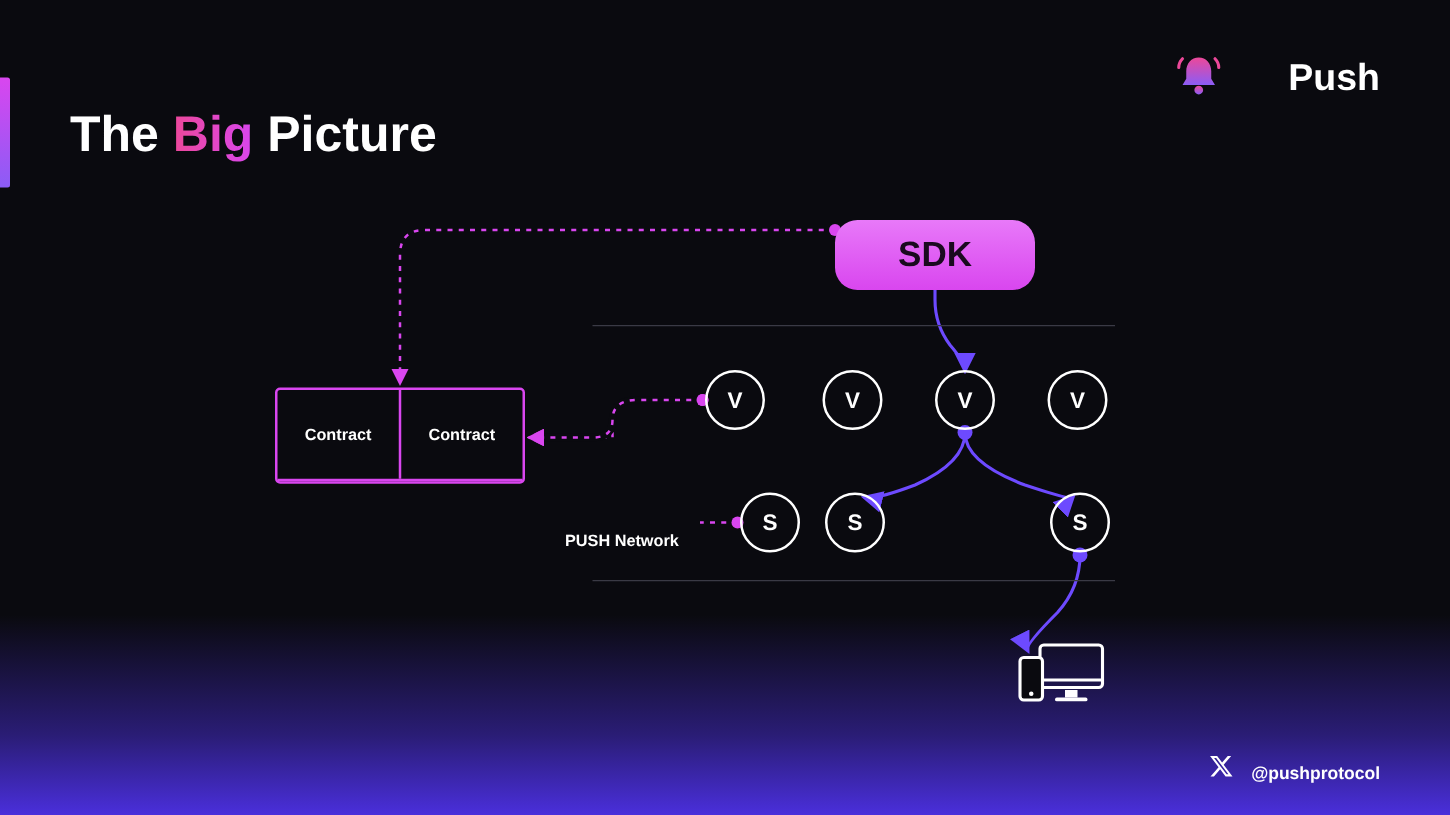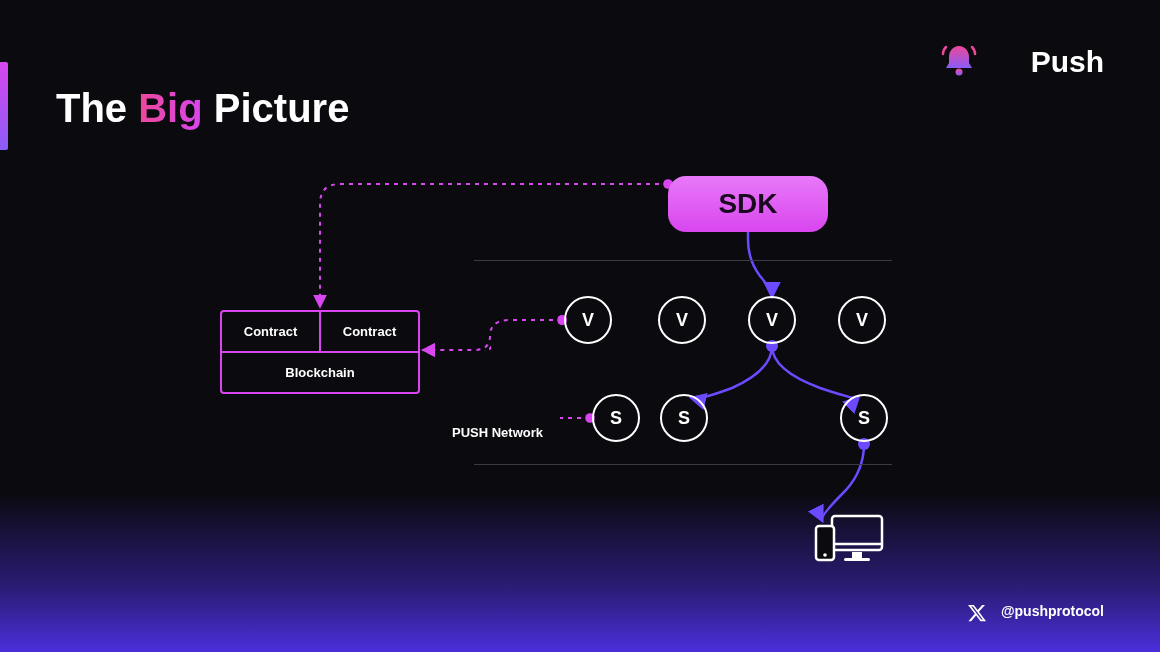--- a/index.html
+++ b/index.html
@@ -72,21 +72,21 @@
     border: 2px solid #d946ef;
     border-radius: 4px;
   }
   .contract-row {
     display: flex;
     border-bottom: 2px solid #d946ef;
   }
   .contract-cell {
     flex: 1;
     text-align: center;
-    padding: 12px 4px;
+    padding: 28px 4px;
     font-size: 13px;
     font-weight: 600;
     color: #fff;
   }
   .contract-cell:first-child {
     border-right: 2px solid #d946ef;
   }
   .blockchain-cell {
     text-align: center;
     padding: 12px 4px;
@@ -115,21 +115,21 @@
   }
   .hr-line {
     position: absolute;
     height: 1px;
     background: #3a3a45;
   }
   .footer-handle {
     position: absolute;
     right: 56px; bottom: 26px;
     display: flex;
-    align-items: flex-start;
+    align-items: flex-end;
     gap: 14px;
     color: #fff;
     font-size: 14px;
     font-weight: 700;
   }
   .devices {
     position: absolute;
     left: 814px; top: 512px;
   }
   svg.overlay {
@@ -206,21 +206,20 @@
 
 <div class="sdk-pill">
   <span>SDK</span>
 </div>
 
 <div class="contract-box">
   <div class="contract-row">
     <div class="contract-cell">Contract</div>
     <div class="contract-cell">Contract</div>
   </div>
-  <div class="blockchain-cell">Blockchain</div>
 </div>
 
 <div class="circle-node" style="left:564px; top:296px;">
     <span>V</span>
   </div>
 <div class="circle-node" style="left:658px; top:296px;">
     <span>V</span>
   </div>
 <div class="circle-node" style="left:748px; top:296px;">
     <span>V</span>

